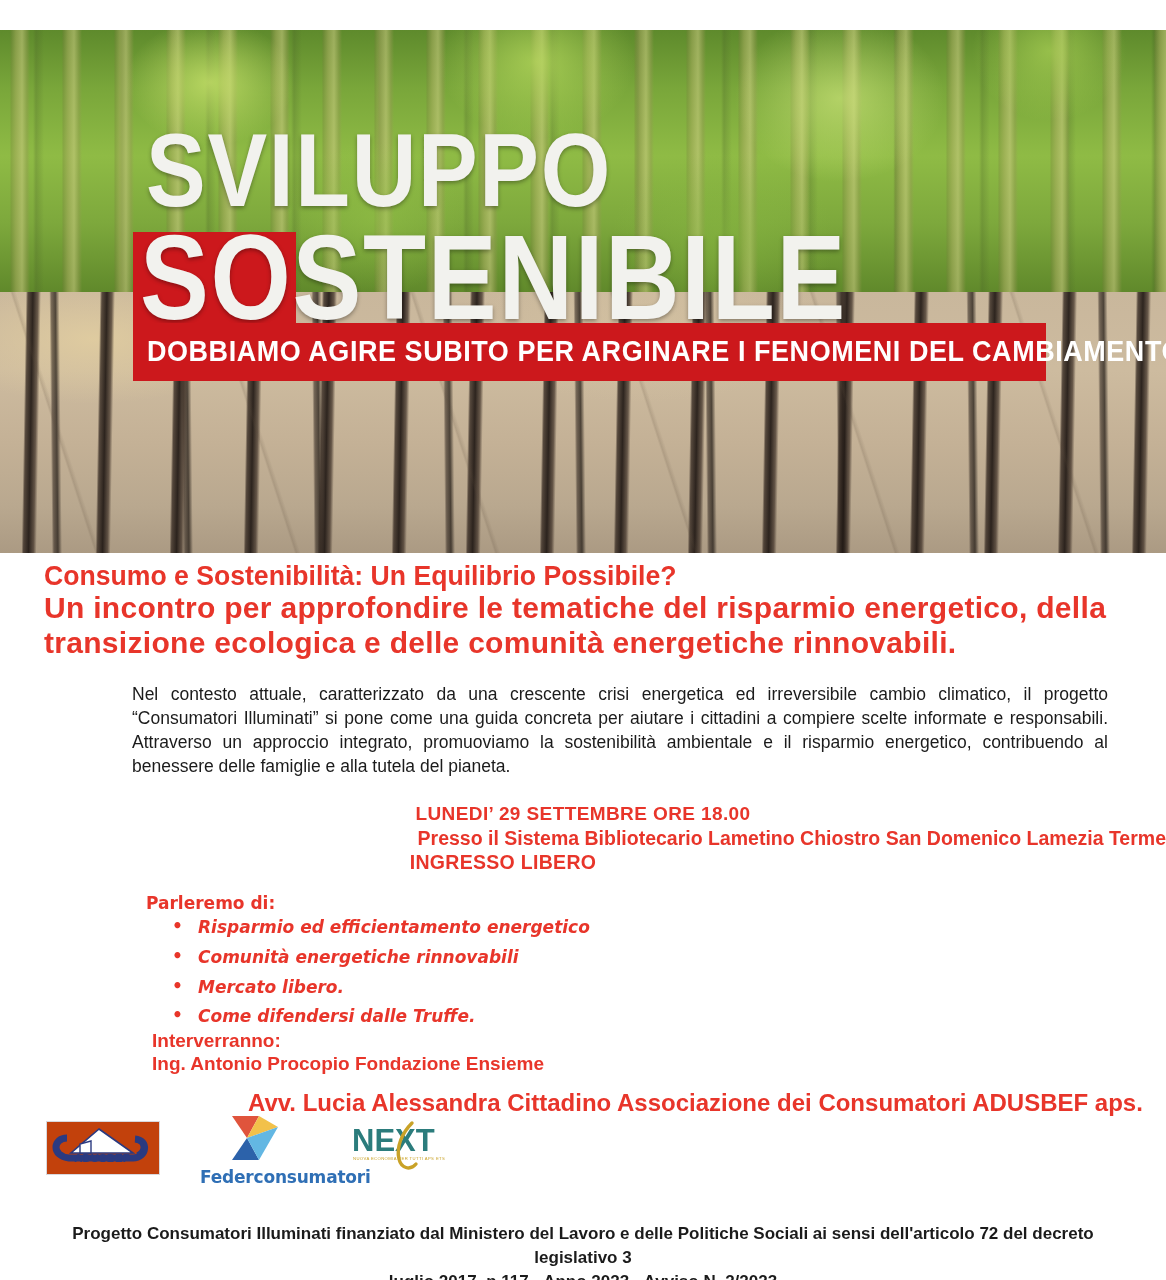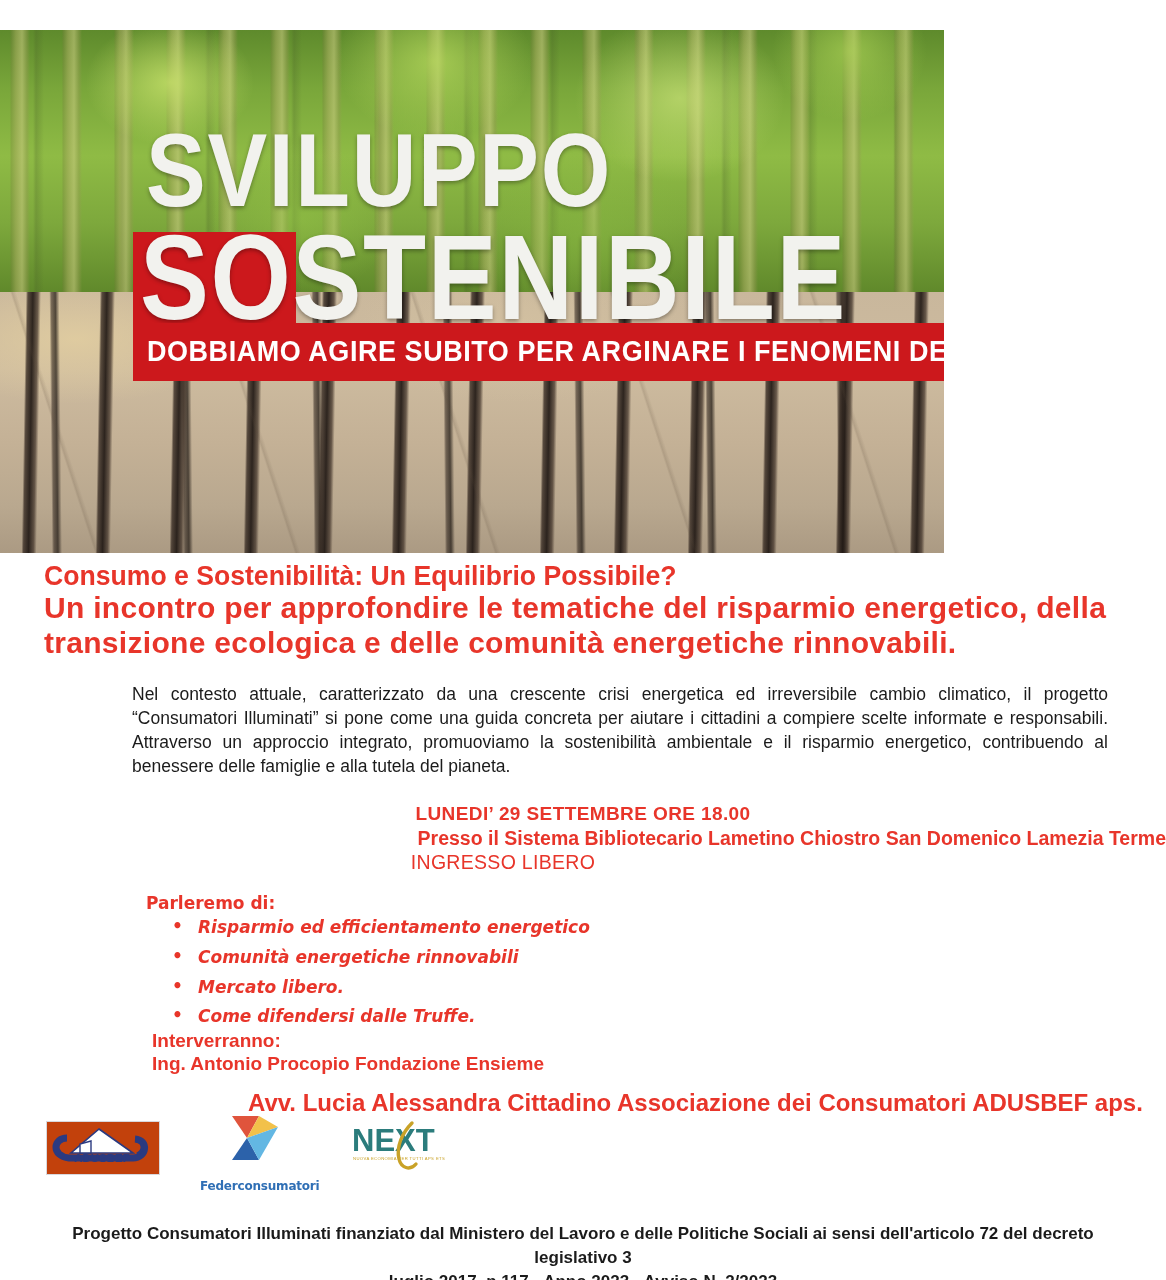--- a/index.html
+++ b/index.html
@@ -13,21 +13,21 @@
     position: relative;
     font-family: "Liberation Sans", sans-serif;
     overflow: hidden;
   }
 
   
   .hero {
     position: absolute;
     left: 0;
     top: 30px;
-    width: 944px;
+    width: 1166px;
     height: 523px;
     overflow: hidden;
   }
   
   .hero-green {
     position: absolute;
     left: 0; top: 0;
     width: 100%;
     height: 262px;
     background:
@@ -220,21 +220,21 @@
     font-size: 19.5px;
   }
   .entry-line {
     position: absolute;
     left: 0;
     top: 298px;
     width: 1006px;
     text-align: center;
     color: #e8352a;
     font-family: "Liberation Sans Narrow", "Liberation Sans", sans-serif;
-    font-weight: normal;
+    font-weight: bold;
     font-size: 19.5px;
     letter-spacing: .3px;
   }
 
   .topics-heading {
     position: absolute;
     left: 146px;
     top: 340px;
     color: #e8352a;
     font-family: "DejaVu Sans", sans-serif;
@@ -323,24 +323,24 @@
     left: 200px;
     top: 0px;
     width: 110px;
     height: 66px;
     text-align: center;
   }
   .logo-feder svg { display: block; margin: 0 auto; }
   .logo-feder-text {
     font-family: "DejaVu Sans", sans-serif;
     font-weight: bold;
-    font-size: 12px;
+    font-size: 17px;
     color: #2f6fb5;
     letter-spacing: -.2px;
-    margin-top: 18px;
+    margin-top: 6px;
     text-align: center;
   }
 
   
   .logo-next {
     position: absolute;
     left: 350px;
     top: 4px;
     width: 100px;
     height: 56px;

